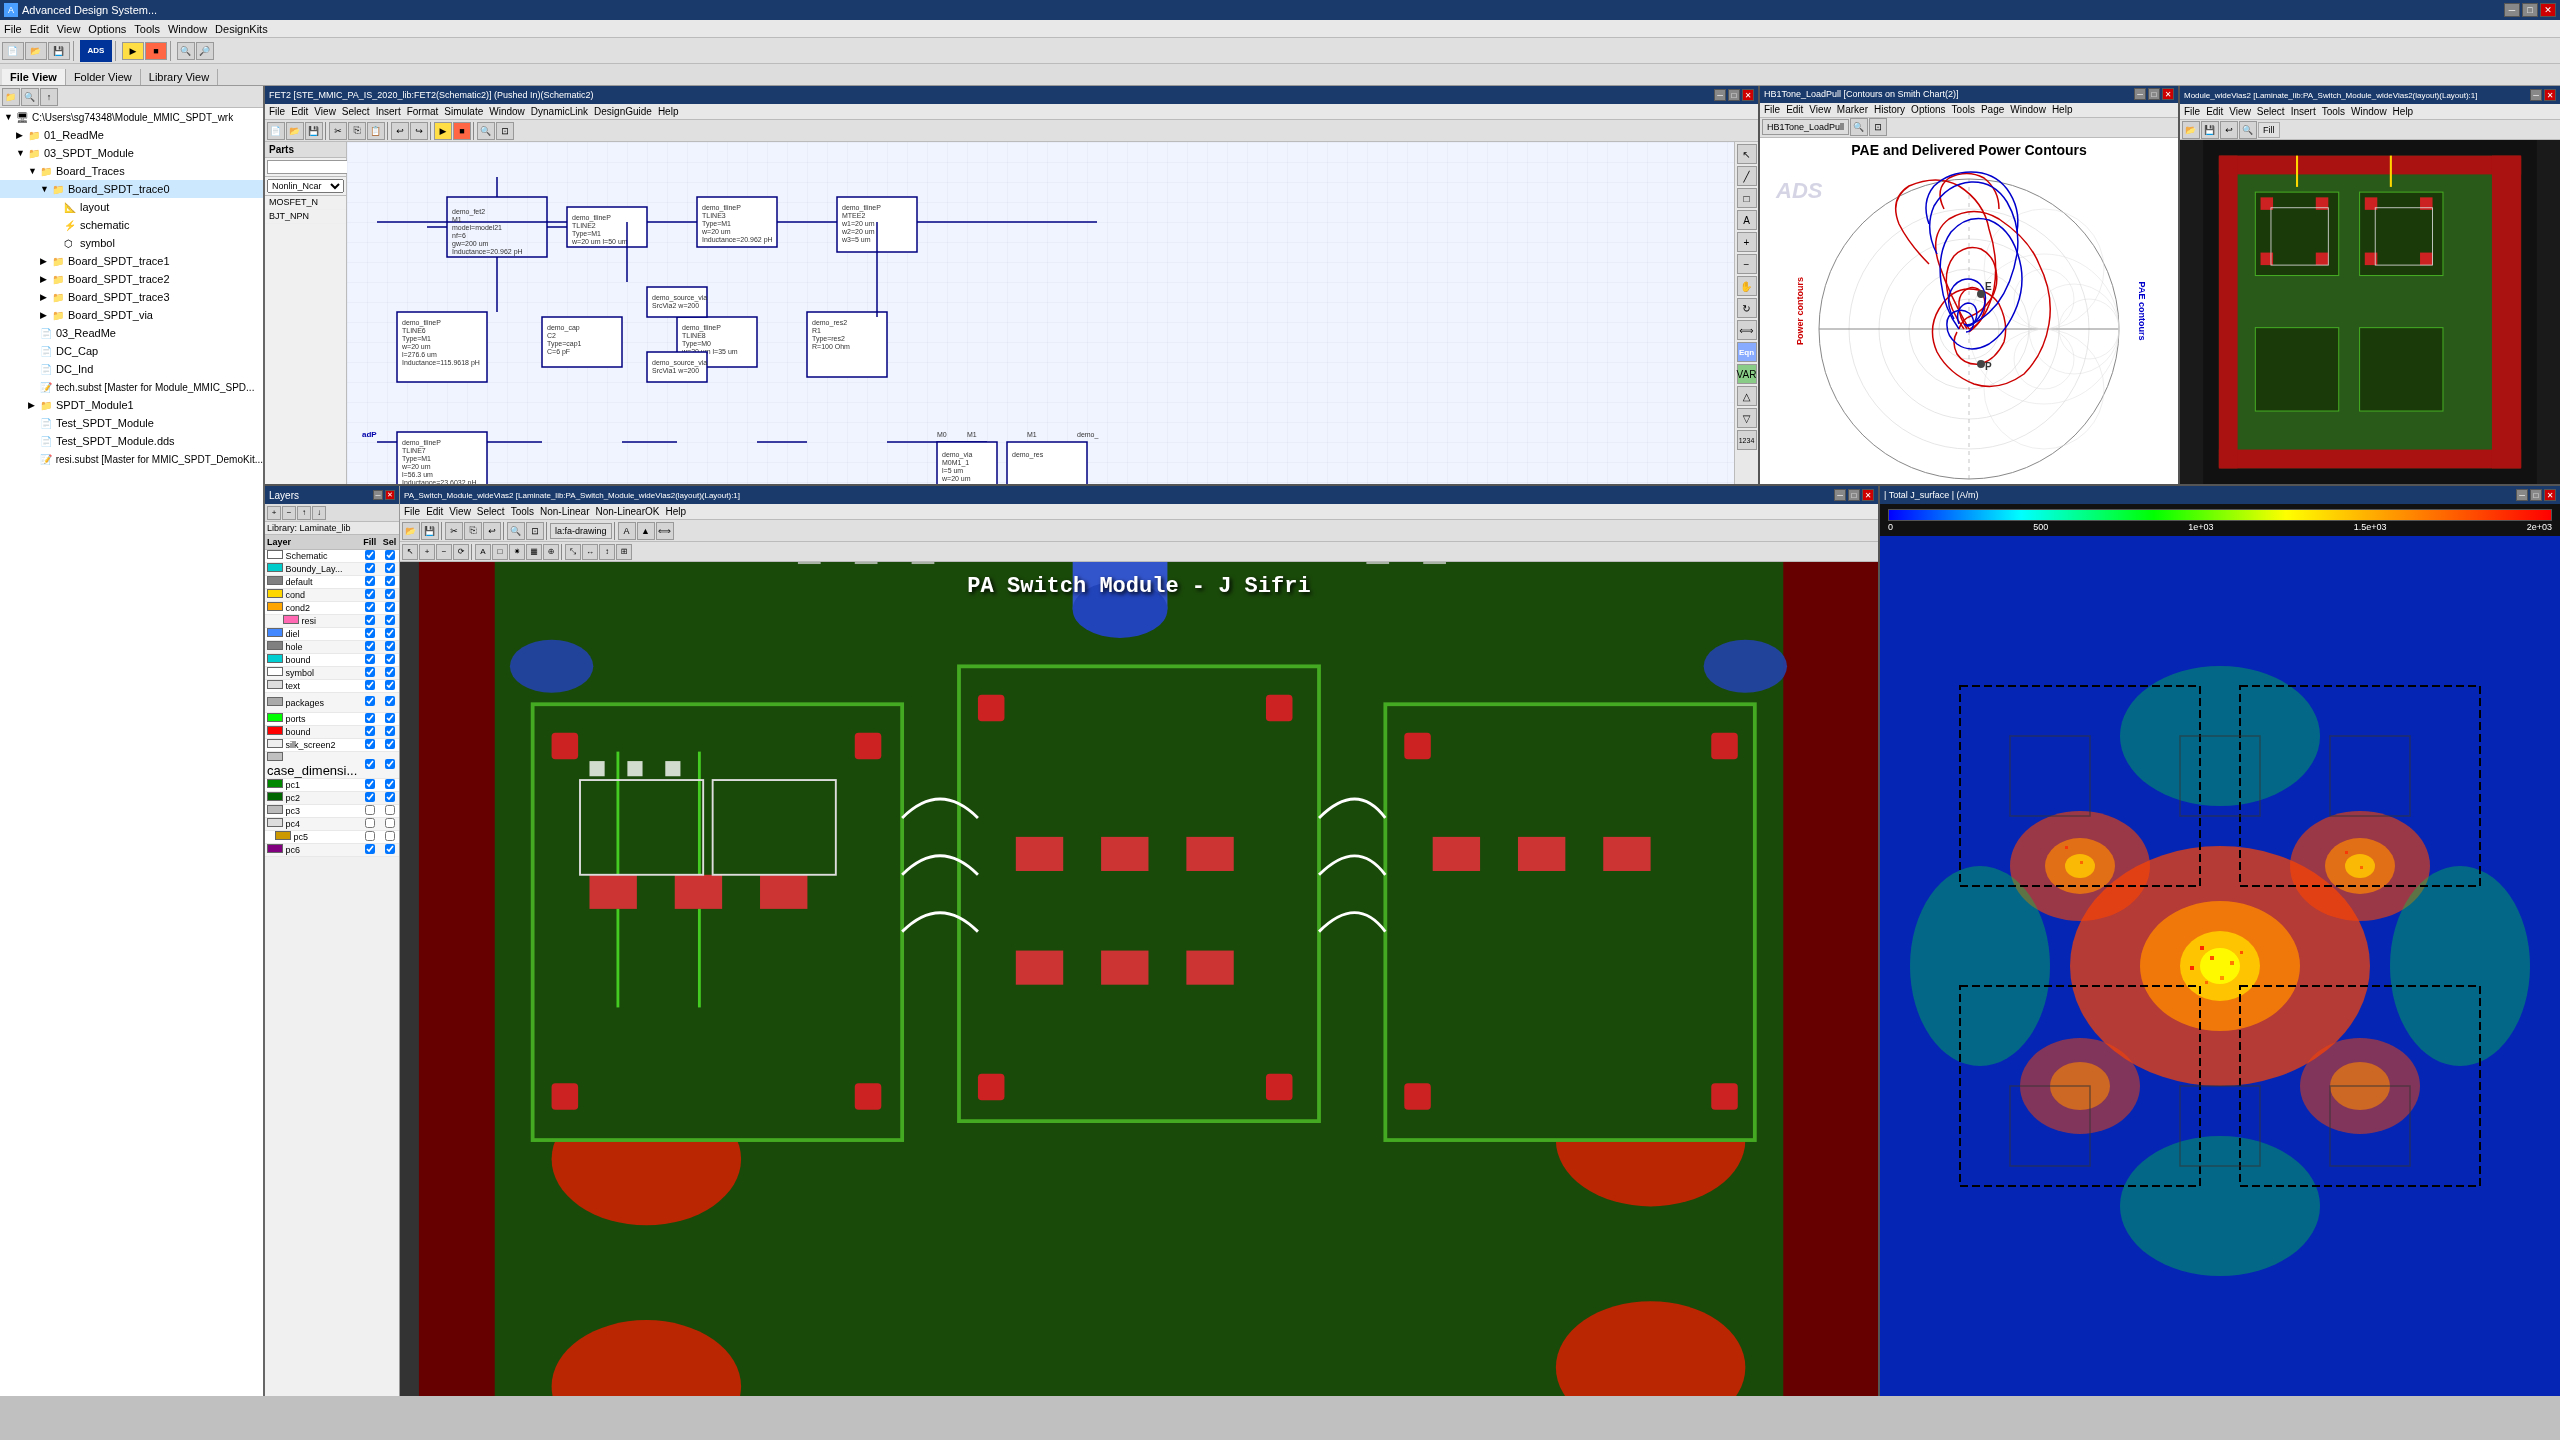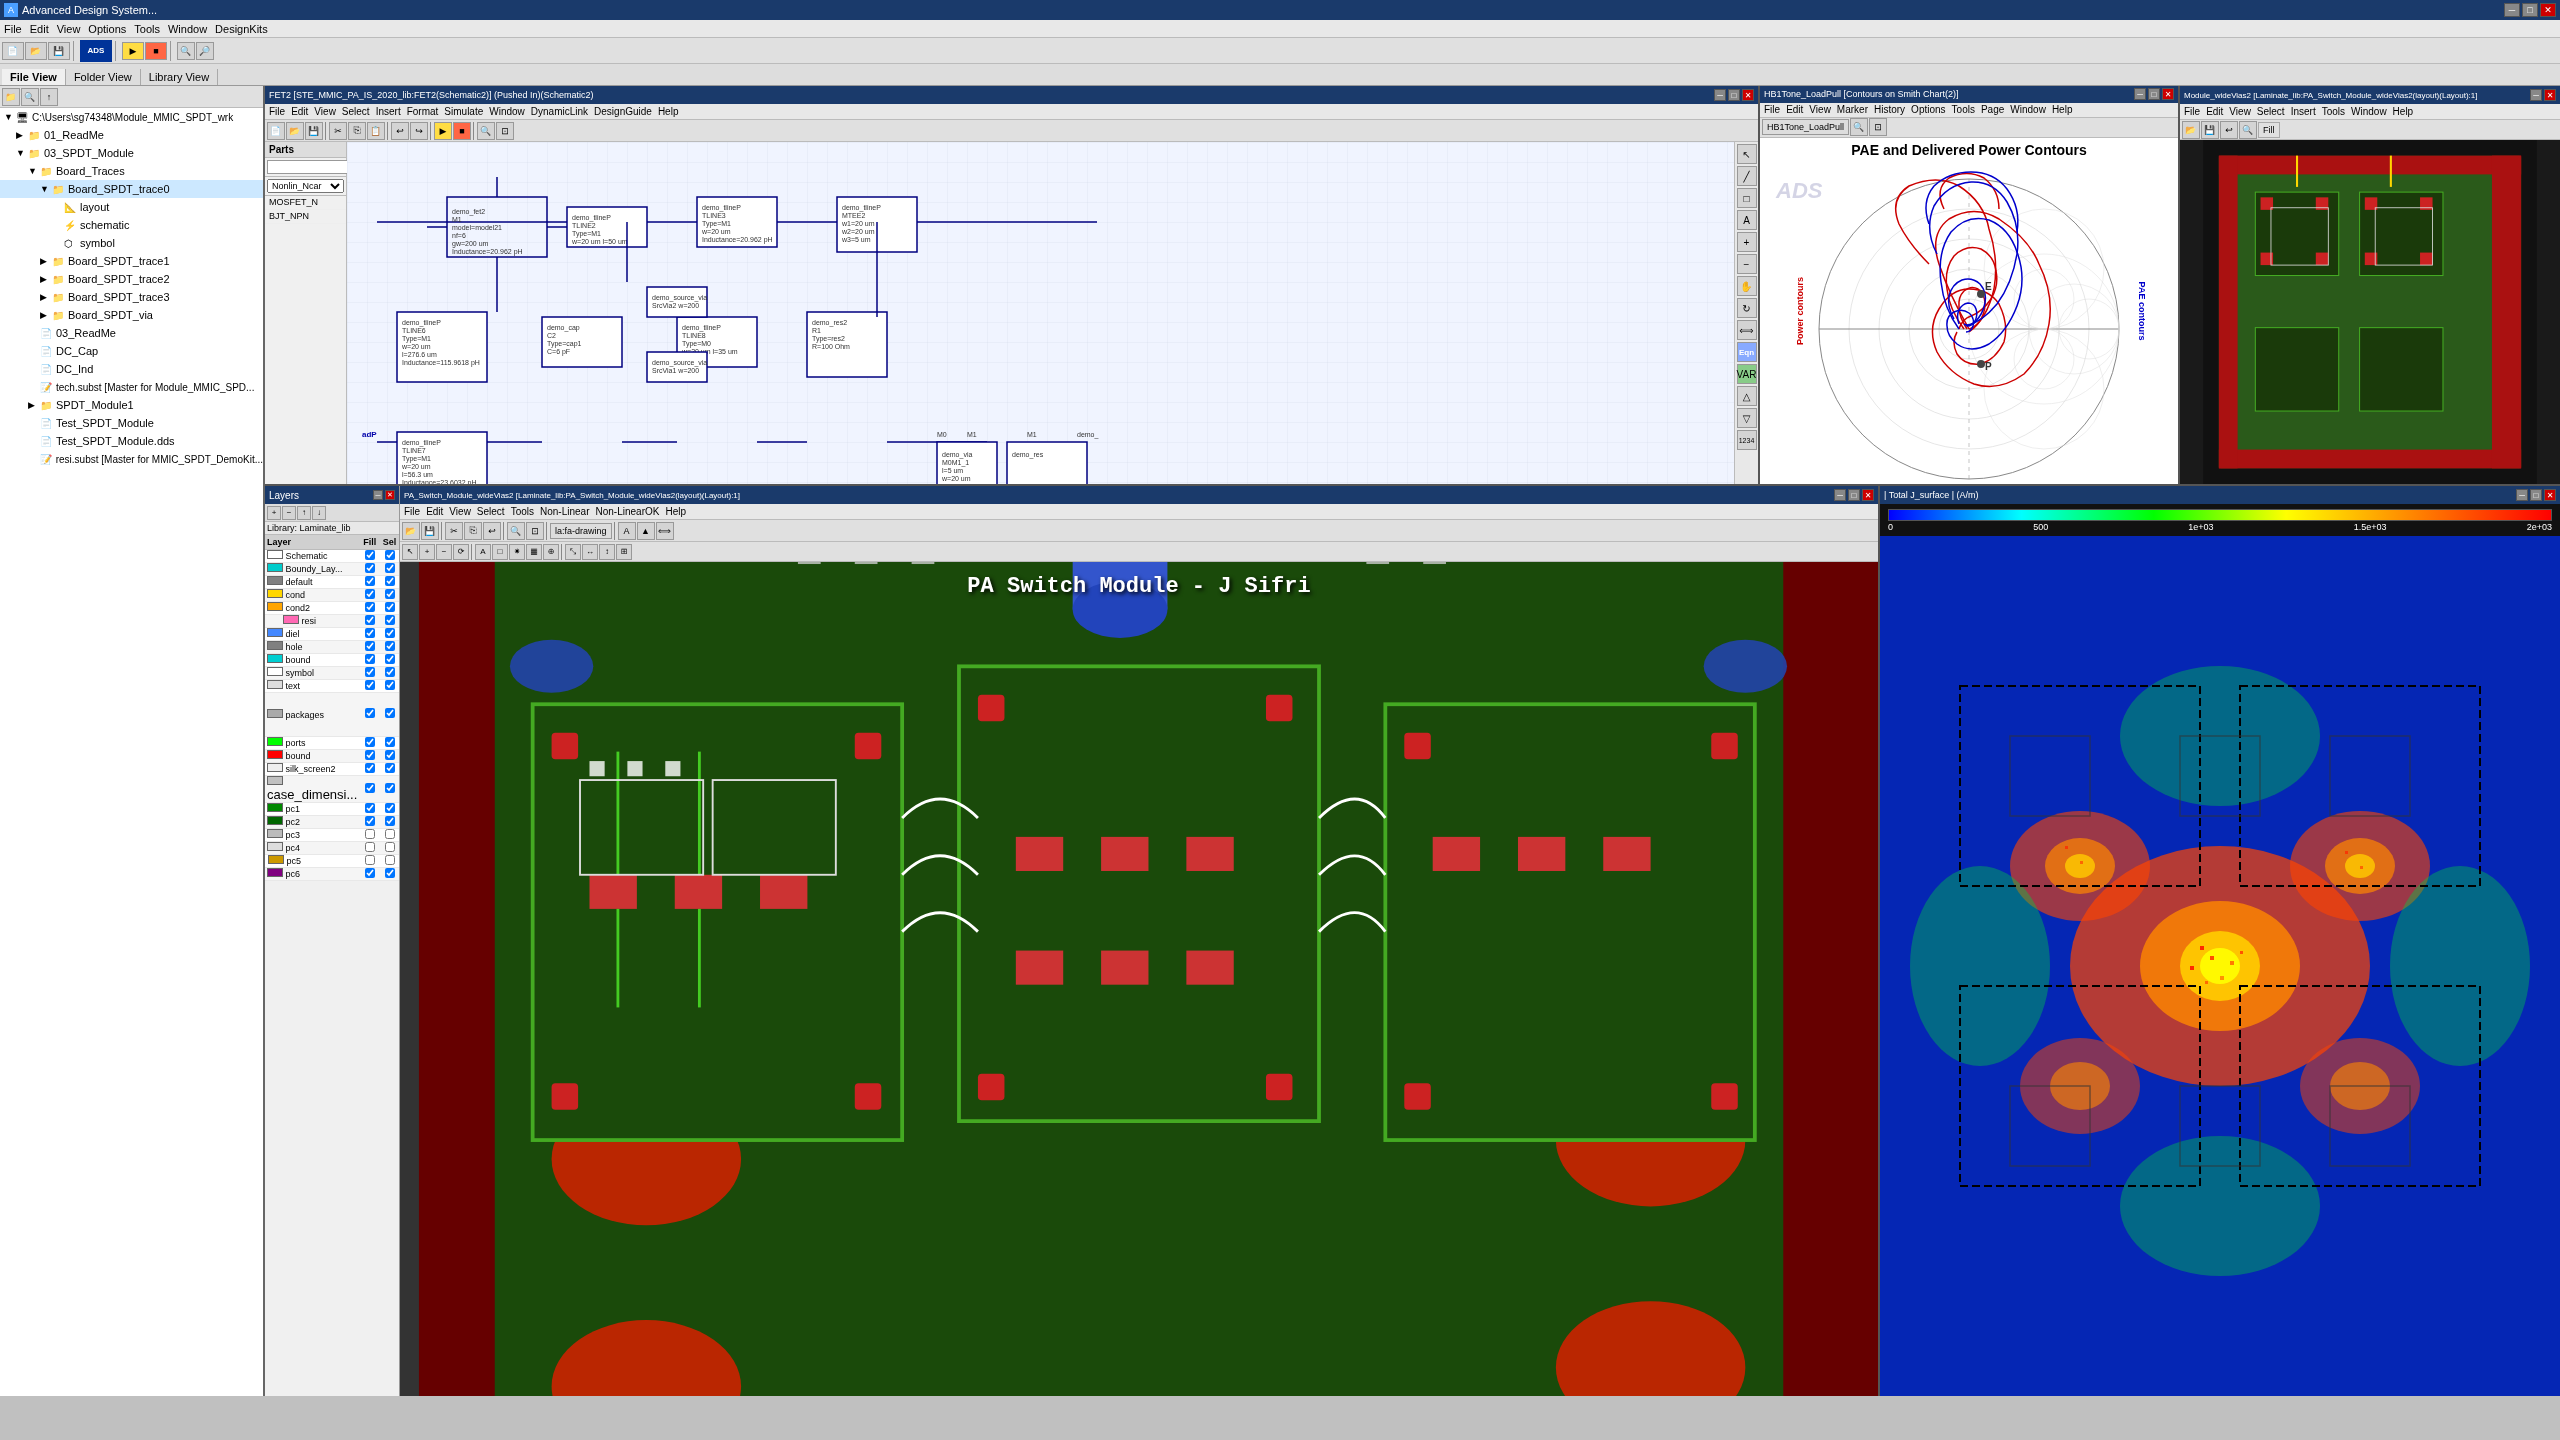--- a/index.html
+++ b/index.html
@@ -752,21 +752,21 @@
       <span style="font-size:9px; overflow:hidden; white-space:nowrap; text-overflow:ellipsis;">text</span>
     </td>
     <td style="height: 13px; text-align: center; padding: 0px; border-bottom: 1px solid rgb(232, 232, 232); display: table-cell;">
       <input type="checkbox" checked="" style="width: 10px; height: 10px; margin: 0px;">
     </td>
     <td style="height: 13px; text-align: center; padding: 0px; border-bottom: 1px solid rgb(232, 232, 232); display: table-cell;">
       <input type="checkbox" checked="" style="width: 10px; height: 10px; margin: 0px;">
     </td>
   </tr>
                 <tr style="background: rgb(245, 245, 245); cursor: pointer;">
-    <td style="height: 13px; font-size: 9px; padding: 16px 2px; border-bottom: 1px solid rgb(232, 232, 232); display: table-cell; align-items: center; gap: 2px; min-width: 60px; margin-left: 44px;">
+    <td style="height: 13px; font-size: 9px; padding: 4px 2px; border-bottom: 1px solid rgb(232, 232, 232); display: table-cell; align-items: center; gap: 2px; min-width: 60px; margin-left: 44px;">
       <span style="display:inline-block; width:16px; height:9px; background:#aaaaaa; border:1px solid #666; flex-shrink:0;"></span>
       <span style="font-size:9px; overflow:hidden; white-space:nowrap; text-overflow:ellipsis;">packages</span>
     </td>
     <td style="height: 13px; text-align: center; padding: 0px; border-bottom: 1px solid rgb(232, 232, 232); display: table-cell;">
       <input type="checkbox" checked="" style="width: 10px; height: 10px; margin: 0px;">
     </td>
     <td style="height: 13px; text-align: center; padding: 0px; border-bottom: 1px solid rgb(232, 232, 232); display: table-cell;">
       <input type="checkbox" checked="" style="width: 10px; height: 10px; margin: 0px;">
     </td>
   </tr>
@@ -860,21 +860,21 @@
       <span style="font-size:9px; overflow:hidden; white-space:nowrap; text-overflow:ellipsis;">pc4</span>
     </td>
     <td style="height: 13px; text-align: center; padding: 0px; border-bottom: 1px solid rgb(232, 232, 232); display: table-cell;">
       <input type="checkbox" style="width: 10px; height: 10px; margin: 0px;">
     </td>
     <td style="height: 13px; text-align: center; padding: 0px; border-bottom: 1px solid rgb(232, 232, 232); display: table-cell;">
       <input type="checkbox" style="width: 10px; height: 10px; margin: 0px;">
     </td>
   </tr>
                 <tr style="background: white; cursor: pointer;">
-    <td style="height: 13px; font-size: 9px; padding: 0px 3px; border-bottom: 1px solid rgb(232, 232, 232); display: table-cell; align-items: center; gap: 2px; min-width: 60px;">
+    <td style="height: 13px; font-size: 9px; padding: 0px 10px; border-bottom: 1px solid rgb(232, 232, 232); display: table-cell; align-items: center; gap: 2px; min-width: 60px;">
       <span style="display:inline-block; width:16px; height:9px; background:#cc9900; border:1px solid #666; flex-shrink:0;"></span>
       <span style="font-size:9px; overflow:hidden; white-space:nowrap; text-overflow:ellipsis;">pc5</span>
     </td>
     <td style="height: 13px; text-align: center; padding: 0px; border-bottom: 1px solid rgb(232, 232, 232); display: table-cell;">
       <input type="checkbox" style="width: 10px; height: 10px; margin: 0px;">
     </td>
     <td style="height: 13px; text-align: center; padding: 0px; border-bottom: 1px solid rgb(232, 232, 232); display: table-cell;">
       <input type="checkbox" style="width: 10px; height: 10px; margin: 0px;">
     </td>
   </tr>

